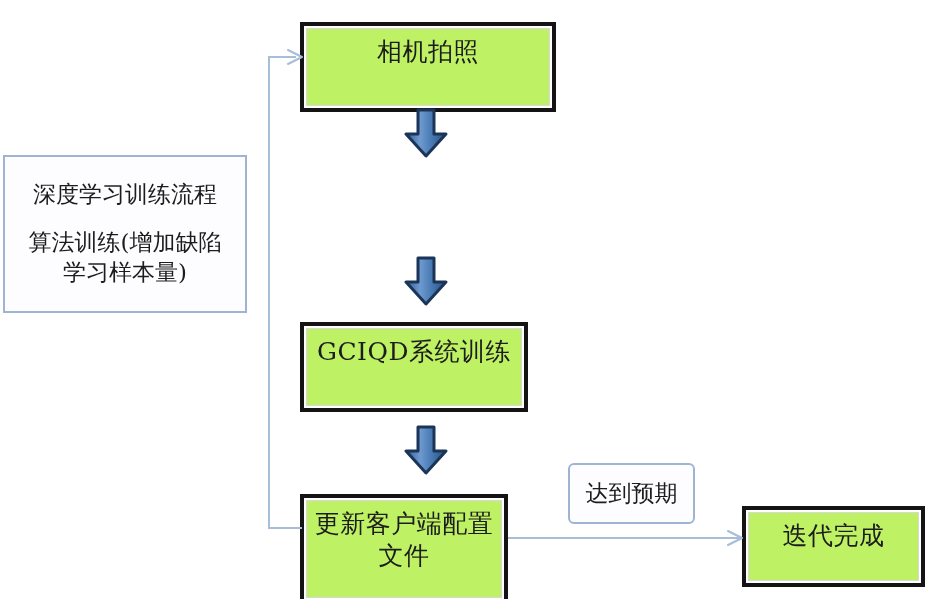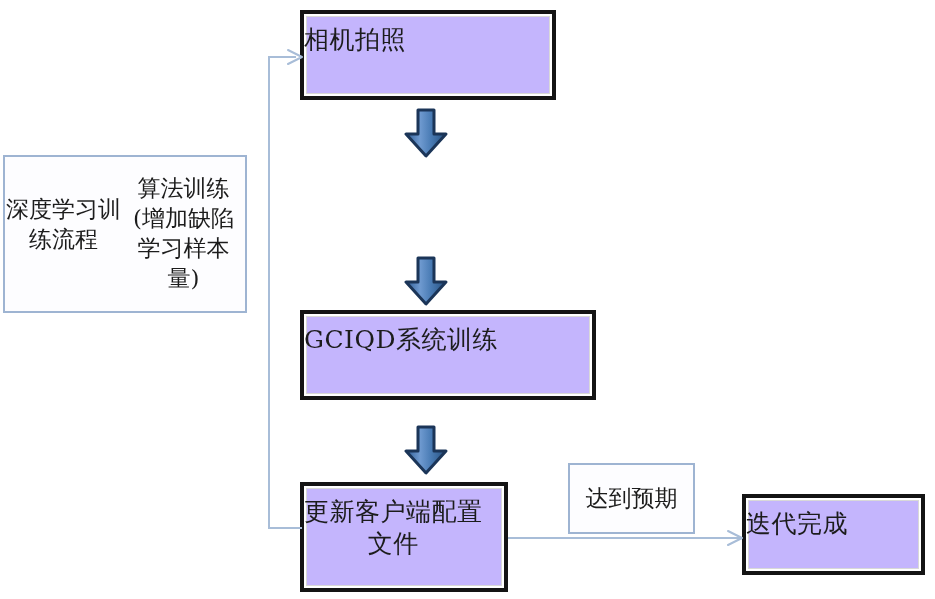--- a/index.html
+++ b/index.html
@@ -13,45 +13,46 @@
     height: 599px;
     background: #ffffff;
     overflow: hidden;
     font-family: "DejaVu Serif", "Liberation Serif", serif;
   }
 
   
   .proc-box {
     position: absolute;
     box-sizing: border-box;
-    background: #c4b5fd;
+    background: #bef264;
     border: 4px solid #141414;
     box-shadow: inset 0 0 0 2px #ffffff, inset 0 0 0 3px #d8d8d8;
     display: flex;
-    justify-content: flex-start;
+    justify-content: center;
     align-items: flex-start;
+    margin-top: 12px;
   }
   .proc-box .txt {
     margin-top: 10px;
     font-size: 25px;
     line-height: 1.28;
     color: #1c1c1c;
     text-align: center;
     letter-spacing: 0.5px;
     white-space: pre-line;
   }
 
   
   .note-box {
     position: absolute;
     box-sizing: border-box;
     background: #fdfdff;
     border: 2px solid #9eb4d2;
     display: flex;
-    flex-direction: row;
+    flex-direction: column;
     justify-content: center;
     align-items: center;
   }
   .note-box .txt {
     font-size: 23px;
     line-height: 1.3;
     color: #1c1c1c;
     text-align: center;
     white-space: pre-line;
   }
@@ -76,34 +77,34 @@
     <div class="txt spaced">深度学习训练流程</div>
     <div class="txt">算法训练(增加缺陷
 学习样本量)</div>
   </div>
 
   <div class="proc-box" style="left:300px; top:10px; width:256px; height:90px;">
     <div class="txt">相机拍照</div>
   </div>
 
 
-  <div class="proc-box" style="left:300px; top:310px; width:296px; height:90px;">
+  <div class="proc-box" style="left:300px; top:310px; width:228px; height:90px;">
     <div class="txt">GCIQD系统训练</div>
   </div>
 
   <div class="proc-box" style="left:742px; top:494px; width:183px; height:81px;">
     <div class="txt">迭代完成</div>
   </div>
 
   <div class="proc-box" style="left:300px; top:482px; width:208px; height:110px;">
     <div class="txt">更新客户端配置
 文件</div>
   </div>
 
-  <div class="note-box" style="left:568px; top:463px; width:127px; height:71px;">
+  <div class="note-box" style="left:568px; top:463px; width:127px; height:61px;border-radius:6px;">
     <div class="txt">达到预期</div>
   </div>
 
   <div class="block-arrow" style="left:403px; top:108px;">
     <svg viewBox="0 0 46 50" xmlns="http://www.w3.org/2000/svg">
       <defs>
         <linearGradient id="ag1" x1="0" y1="0" x2="1" y2="0">
           <stop offset="0%" stop-color="#2f5d96"></stop>
           <stop offset="35%" stop-color="#6f9ad0"></stop>
           <stop offset="62%" stop-color="#4a7cb5"></stop>

